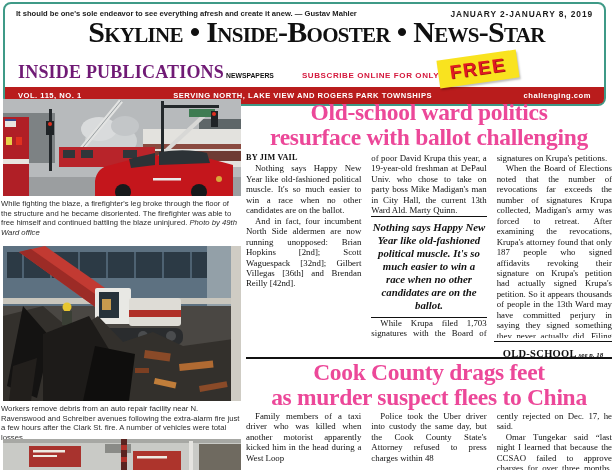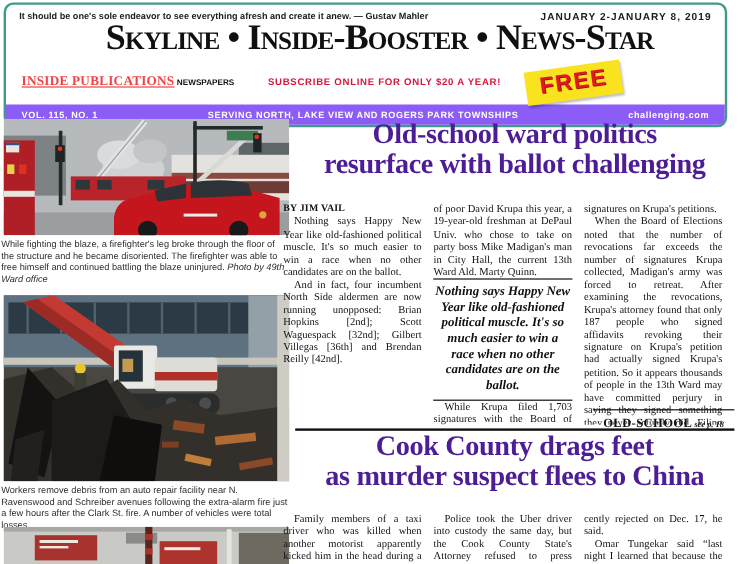--- a/index.html
+++ b/index.html
@@ -11,53 +11,53 @@
          border:2.5px solid #3f9a87;border-radius:8px;box-sizing:border-box;}
   .quote-row{position:absolute;top:5px;left:11px;right:11px;display:flex;
              justify-content:space-between;align-items:flex-start;
              font-family:"Liberation Sans",sans-serif;font-weight:bold;color:#1c1c1c;}
   .mahler-quote{font-size:7.6px;}
   .issue-date{font-size:8.4px;letter-spacing:.9px;}
   .masthead-title{position:absolute;top:13px;left:0;right:0;text-align:center;
                   font-variant:small-caps;font-weight:bold;font-size:30px;line-height:1;
                   letter-spacing:-0.7px;white-space:nowrap;color:#101010;padding-left:24px;}
   .pub-row{position:absolute;top:58px;left:13px;display:flex;align-items:baseline;}
-  .publisher{color:#ef4444;font-weight:bold;font-size:11px;letter-spacing:.2px;text-decoration:underline;}
+  .publisher{color:#701a75;font-weight:bold;font-size:18px;letter-spacing:.2px;}
   .publisher-suffix{font-family:"Liberation Sans",sans-serif;font-weight:bold;font-size:6.8px;margin-left:2px;}
   .subscribe{margin-left:28px;color:#d5173c;font-family:"Liberation Sans",sans-serif;
              font-weight:bold;font-size:8px;letter-spacing:.6px;}
-  .teal-bar{position:absolute;left:0;right:0;bottom:0;height:17px;background:#8b5cf6;
+  .teal-bar{position:absolute;left:0;right:0;bottom:0;height:17px;background:#b91c1c;
             border-radius:0 0 5px 5px;display:flex;align-items:center;justify-content:space-between;
             padding:0 13px;color:#fff;font-family:"Liberation Sans",sans-serif;
             font-weight:bold;font-size:7.6px;letter-spacing:.5px;}
   .free-badge{position:absolute;left:438px;top:55px;width:80px;height:28px;background:#f9e31f;
               transform:rotate(-8deg);z-index:8;display:flex;align-items:center;justify-content:center;
               box-shadow:1px 2px 2px rgba(0,0,0,.25);}
   .free-badge span{color:#e01a20;font-family:"Liberation Sans",sans-serif;font-weight:bold;
                    font-size:19px;letter-spacing:1.5px;text-shadow:.7px .7px 0 #8d1212;}
 
   
   .photo{position:absolute;left:3px;display:block;}
   .caption{position:absolute;left:1px;width:240px;font-family:"Liberation Sans",sans-serif;
            font-size:7.7px;line-height:9.7px;color:#2d2d2d;}
   .caption .credit{font-style:italic;}
 
   
   .headline{position:absolute;left:246px;width:366px;text-align:center;font-weight:bold;
-            font-size:23.5px;line-height:24.5px;letter-spacing:-0.3px;color:#4c1d95;}
-  .cols{position:absolute;left:236px;width:366px;display:flex;gap:10px;overflow:hidden;margin-top:16px;}
+            font-size:23.5px;line-height:24.5px;letter-spacing:-0.3px;color:#ec4899;}
+  .cols{position:absolute;left:246px;width:366px;display:flex;gap:10px;overflow:hidden;}
   .bodycol{flex:1;font-size:8.8px;line-height:10.45px;text-align:justify;}
   .bodycol p{margin:0;text-indent:9px;}
   .bodycol p.noindent{text-indent:0;}
   .byline{font-weight:bold;font-size:8.2px;letter-spacing:.2px;margin:0 0 9px 0;text-indent:0 !important;text-align:left;}
   .pullquote{margin:4px 0 3px;padding:4px 1px 5px;border-top:1.5px solid #111;border-bottom:1.5px solid #111;
              font-weight:bold;font-style:italic;font-size:10.8px;line-height:13px;text-align:center;text-indent:0 !important;}
   .jump{position:absolute;left:494px;top:341px;width:118px;border-top:1.6px solid #111;
         text-align:center;padding-top:1px;}
-  .jump .jump-word{font-weight:bold;font-size:10.5px;letter-spacing:.3px;}
+  .jump .jump-word{font-weight:bold;font-size:10.5px;letter-spacing:.3px;text-decoration:underline;}
   .jump .jump-ref{font-weight:bold;font-style:italic;font-size:7px;}
   .divider{position:absolute;left:246px;top:357px;width:366px;border-top:2px solid #111;}
 </style>
 </head>
 <body>
 
 <div class="page">
 
   <div class="frame">
     <div class="quote-row">

